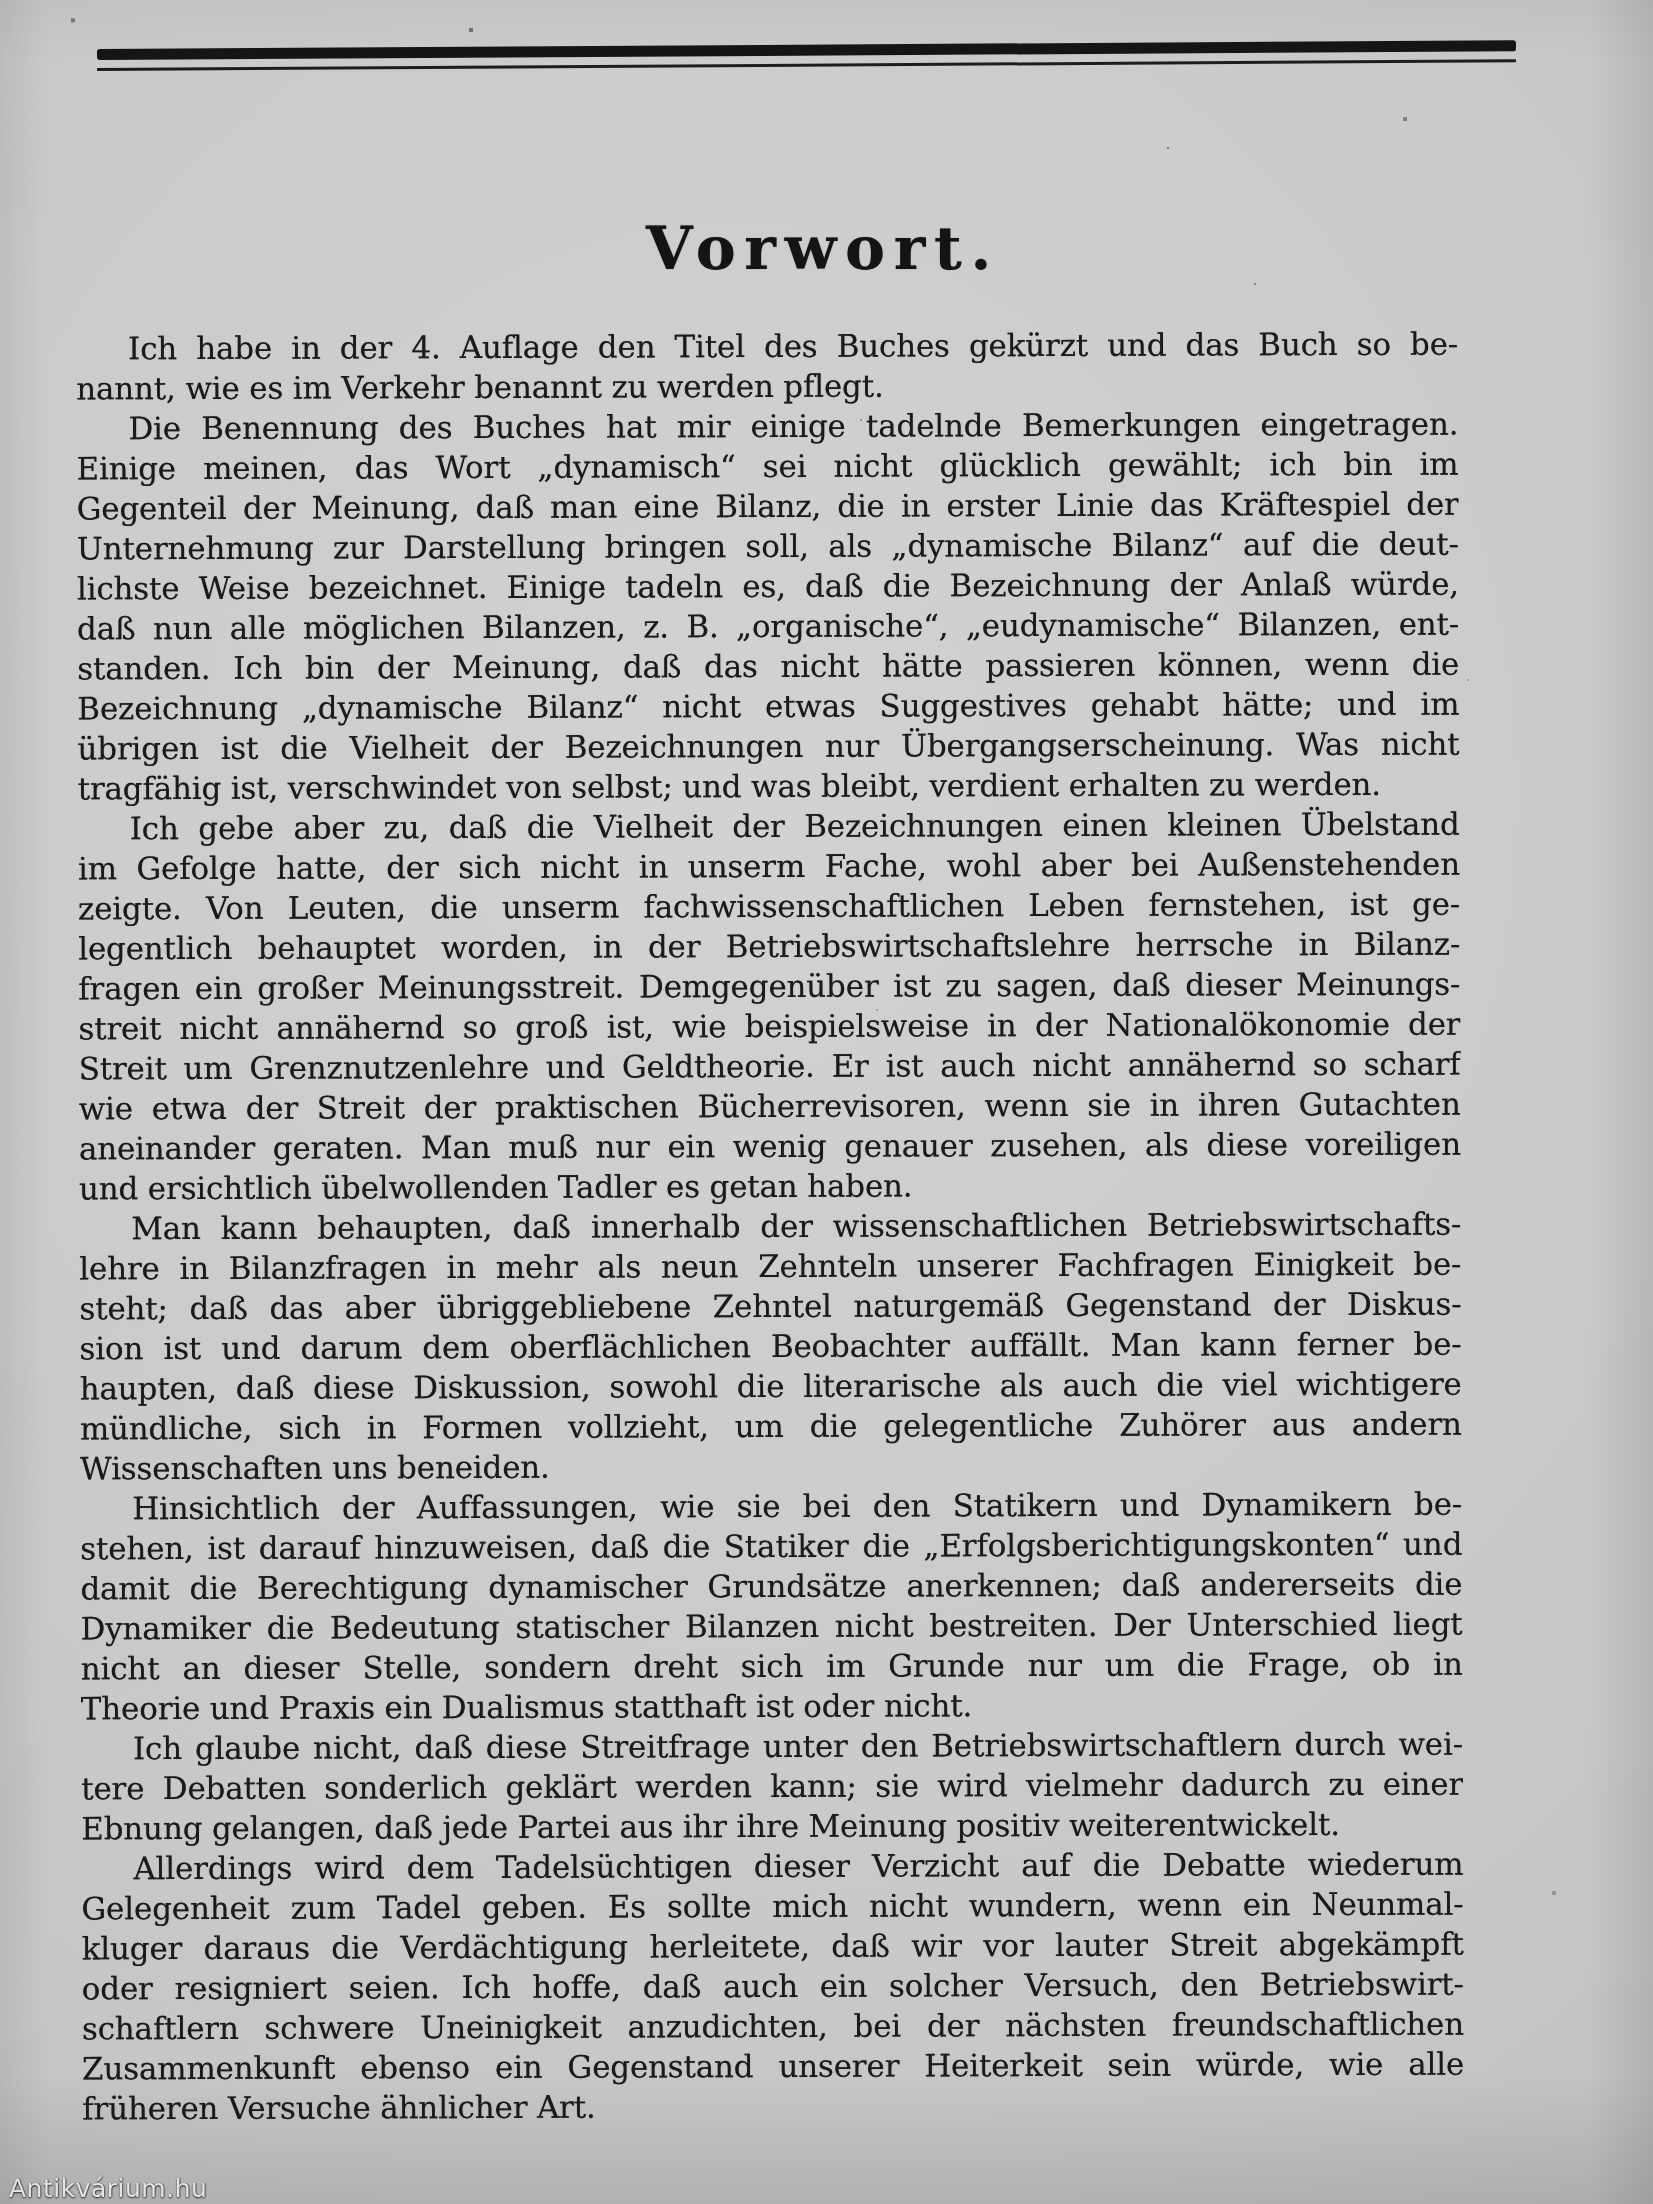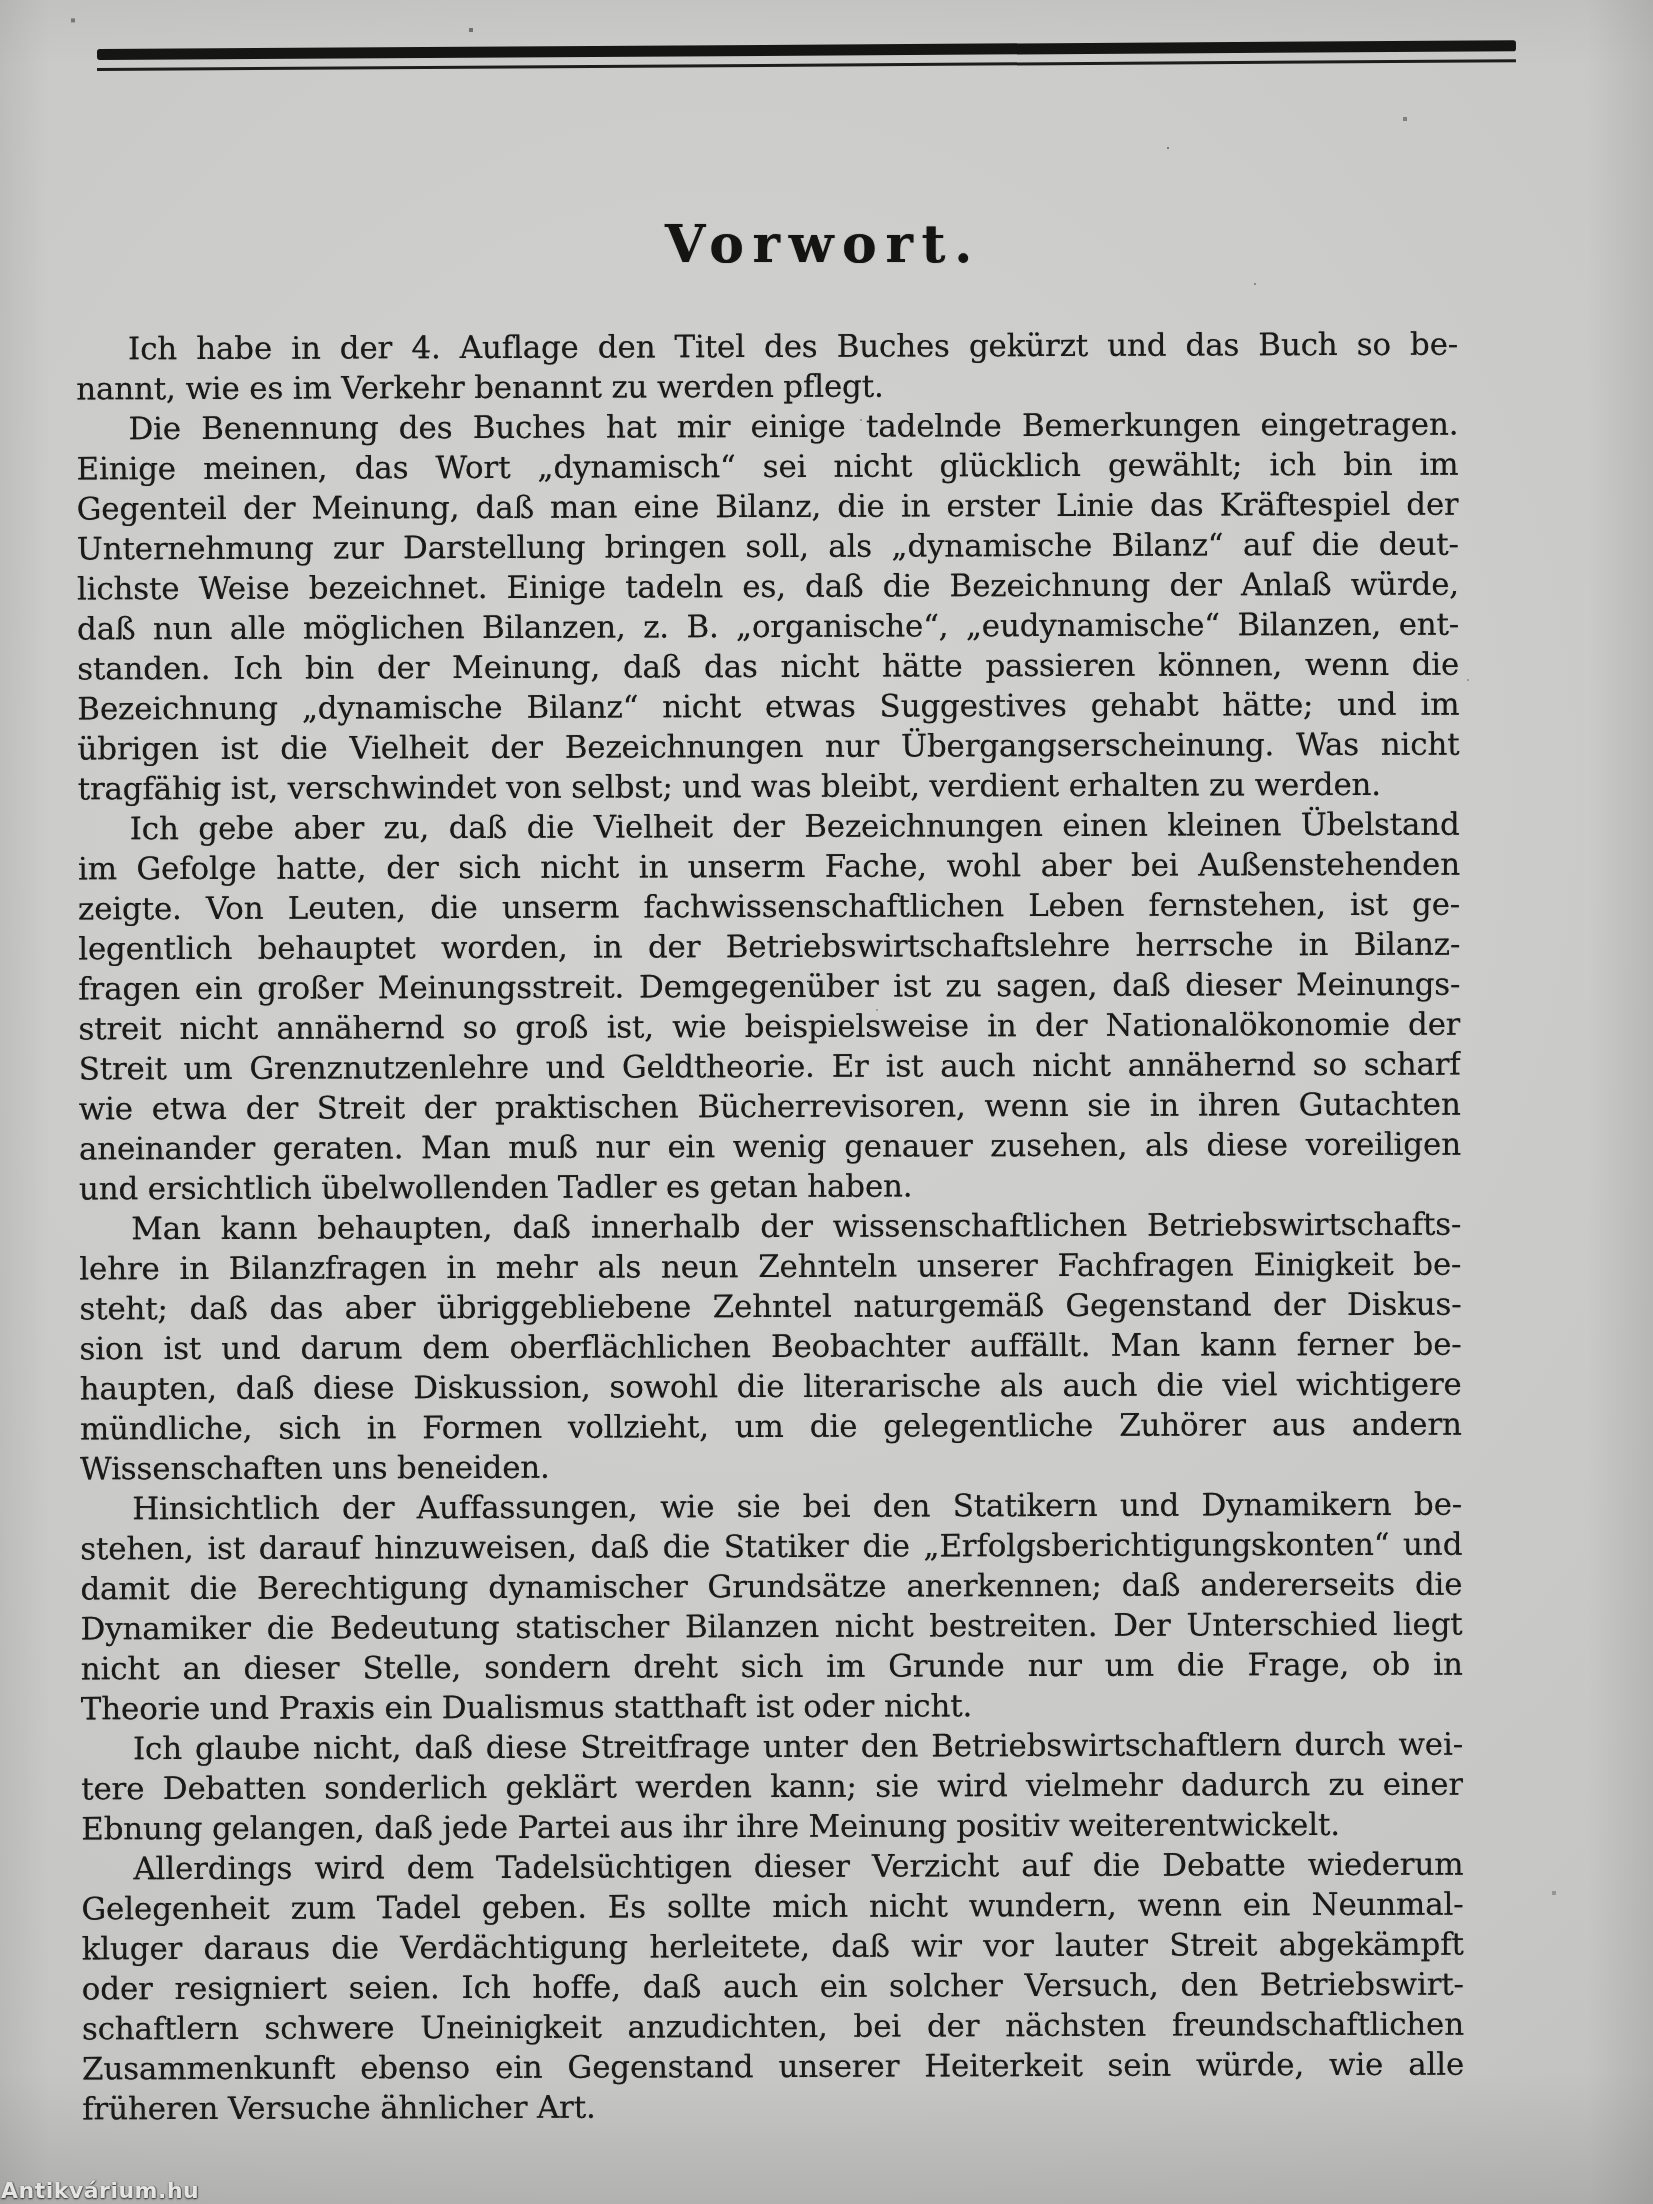--- a/index.html
+++ b/index.html
@@ -69,21 +69,21 @@
     transform-origin: left center;
   }
   .title {
     position: absolute;
     left: 76px;
     top: 215px;
     width: 1382px;
     margin: 0;
     padding-left: 56px;
     text-align: center;
-    font-size: 52px;
+    font-size: 60px;
     line-height: 1.1;
     font-weight: bold;
     letter-spacing: 8.7px;
     color: #141412;
     text-shadow: 0 0 1px rgba(0,0,0,0.5);
   }
   .textblock {
     position: absolute;
     left: 76px;
     top: 326px;
@@ -100,25 +100,25 @@
     height: 40px;
     line-height: 40px;
     overflow: hidden;
     text-align: justify;
     text-align-last: justify;
   }
   .line.first { text-indent: 52px; }
   .line.last  { text-align-last: left; }
   .watermark {
     position: absolute;
-    left: 1px;
+    left: 9px;
     bottom: 1.9px;
     font-family: "DejaVu Sans", "Liberation Sans", sans-serif;
-    font-size: 22px;
-    font-weight: bold;
+    font-size: 25px;
+    font-weight: normal;
     letter-spacing: 0.5px;
     color: #e4e4e2;
     text-shadow: 0 1px 1.9px rgba(25,25,25,0.9), 1px 0 1px rgba(25,25,25,0.5);
   }
 </style>
 </head>
 <body>
 
 <div class="page">
   <div class="vignette"></div>

